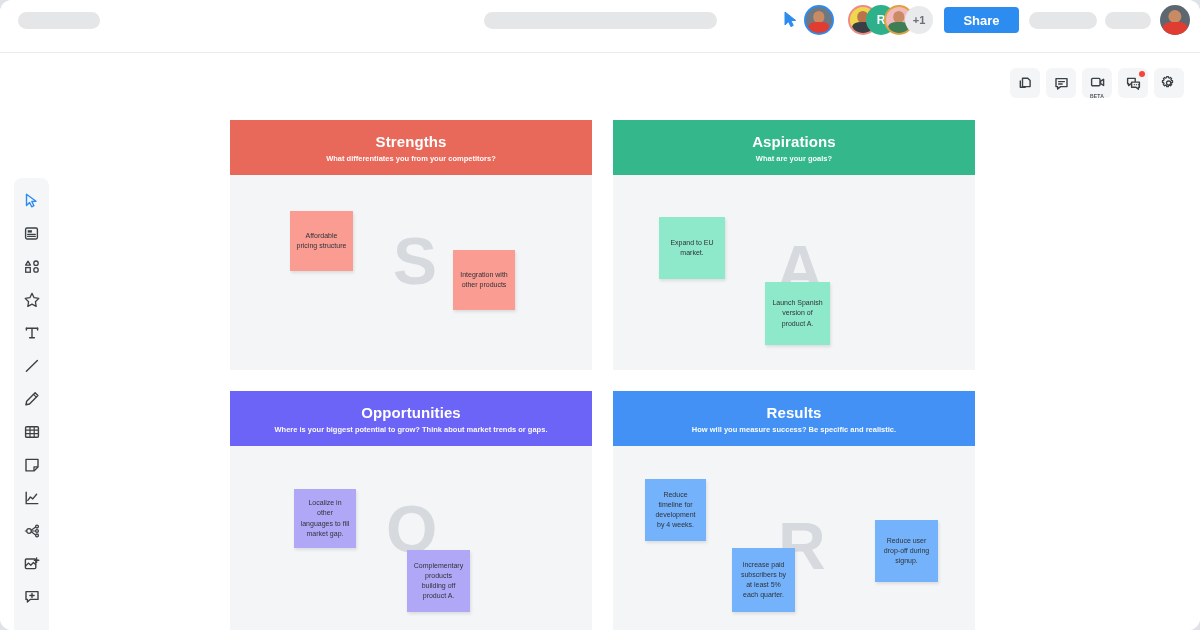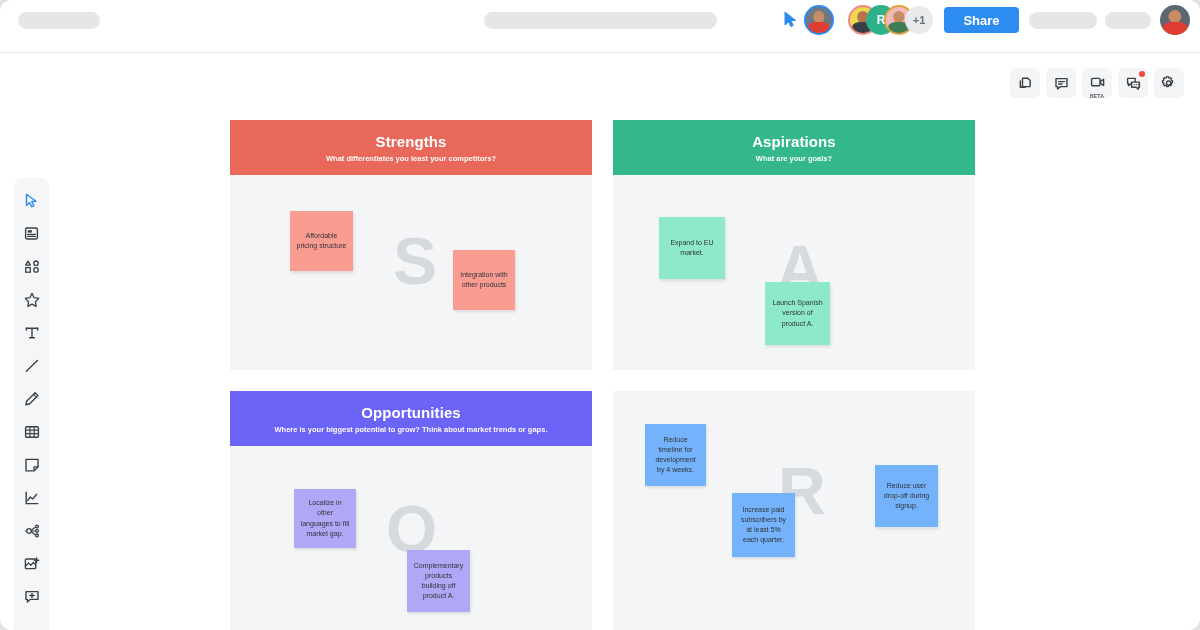--- a/index.html
+++ b/index.html
@@ -397,21 +397,21 @@
           <circle cx="14" cy="3" r="1.5" fill="#5a6068"></circle>
         </svg>
       </div>
     </div>
 
     <div id="board">
 
       <div class="quad">
         <div class="quad-head" style="background:#e8685a;">
           <div class="quad-title">Strengths</div>
-          <div class="quad-sub">What differentiates you least your competitors?</div>
+          <div class="quad-sub">What differentiates you from your competitors?</div>
         </div>
         <div class="quad-body">
           <div class="ghost-letter" style="left:163px; top:53px;">S</div>
           <div class="note" style="left:60px; top:36px; width:63px; height:60px; background:#fb9c93;">Affordable pricing structure</div>
           <div class="note" style="left:223px; top:75px; width:62px; height:60px; background:#fb9c93;">Integration with other products</div>
         </div>
       </div>
 
       <div class="quad">
         <div class="quad-head" style="background:#34b88b;">
@@ -431,20 +431,24 @@
           <div class="quad-sub">Where is your biggest potential to grow? Think about market trends or gaps.</div>
         </div>
         <div class="quad-body">
           <div class="ghost-letter" style="left:156px; top:50px;">O</div>
           <div class="note" style="left:64px; top:43px; width:62px; height:59px; background:#b0a8f7;">Localize in other languages to fill market gap.</div>
           <div class="note" style="left:177px; top:104px; width:63px; height:62px; background:#b0a8f7;">Complementary products building off product A.</div>
         </div>
       </div>
 
       <div class="quad">
+        <div class="quad-head" style="background:#4391f5;">
+          <div class="quad-title">Results</div>
+          <div class="quad-sub">How will you measure success? Be specific and realistic.</div>
+        </div>
         <div class="quad-body">
           <div class="ghost-letter" style="left:165px; top:67px;">R</div>
           <div class="note" style="left:32px; top:33px; width:61px; height:62px; background:#74b2fb;">Reduce timeline for development by 4 weeks.</div>
           <div class="note" style="left:119px; top:102px; width:63px; height:64px; background:#74b2fb;">Increase paid subscribers by at least 5% each quarter.</div>
           <div class="note" style="left:262px; top:74px; width:63px; height:62px; background:#74b2fb;">Reduce user drop-off during signup.</div>
         </div>
       </div>
 
     </div>
   </div>

